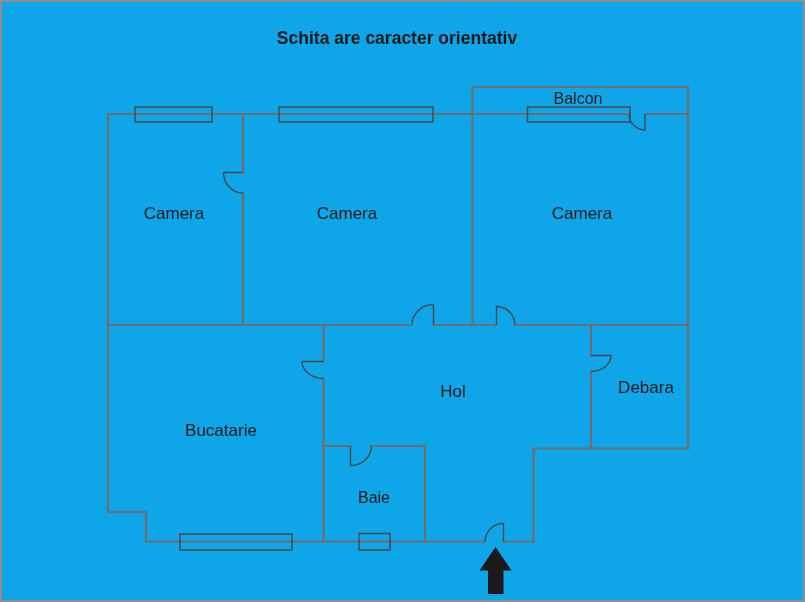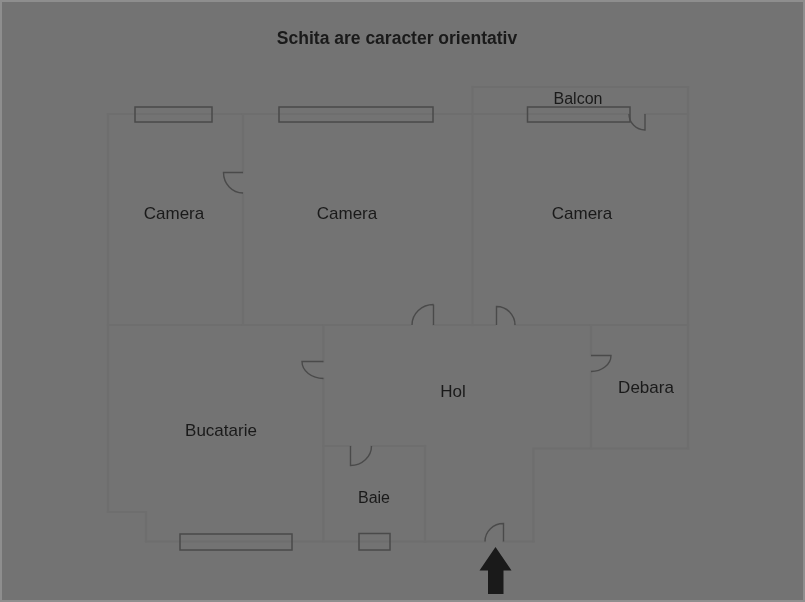--- a/index.html
+++ b/index.html
@@ -5,21 +5,21 @@
   html, body {
     margin: 0;
     padding: 0;
     background: #ffffff;
     font-family: "Liberation Sans", sans-serif;
   }
   .canvas {
     position: relative;
     width: 805px;
     height: 602px;
-    background: #737373;
+    background: #0ea5e9;
     overflow: hidden;
   }
   svg { display: block; }
   text {
     font-family: "Liberation Sans", "DejaVu Sans", sans-serif;
   }
   .room-label { font-size: 17px; font-weight: 400; }
   .room-label-small { font-size: 16px; font-weight: 400; }
   .plan-title { font-size: 17.5px; font-weight: 600; }
 </style>

